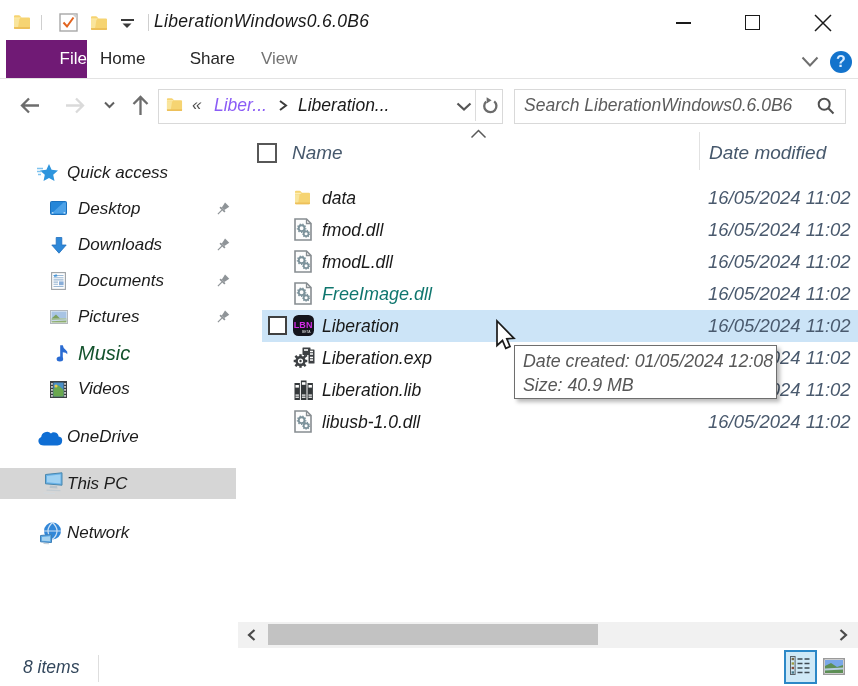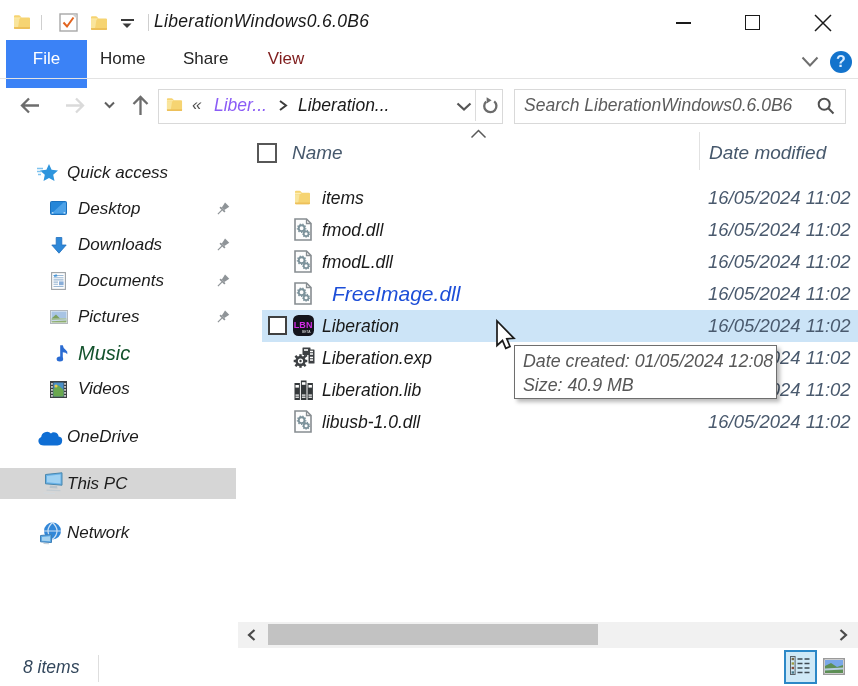--- a/index.html
+++ b/index.html
@@ -35,24 +35,24 @@
 </svg>
 <div class="abs" style="left:148px;top:14px;width:1px;height:17px;background:#cfcfcf"></div>
 <div class="abs txt" style="left:154px;top:0;height:44px;line-height:42px;font-size:17.5px;letter-spacing:0.3px;color:#191919">LiberationWindows0.6.0B6</div>
 
 <div class="abs" style="left:676px;top:22px;width:15px;height:2px;background:#1a1a1a"></div>
 <div class="abs" style="left:745px;top:15px;width:13px;height:13px;border:1.4px solid #1a1a1a"></div>
 <svg class="abs" style="left:814px;top:14px" width="18" height="18" viewBox="0 0 18 18">
   <path d="M1 1 L17 17 M17 1 L1 17" stroke="#1a1a1a" stroke-width="1.5"></path>
 </svg>
 
-<div class="abs" style="left:6px;top:40px;width:81px;height:48px;background:#3b82f6;color:#fff;font-size:17px;text-align:center;line-height:38px">File</div>
+<div class="abs" style="left:6px;top:40px;width:81px;height:38px;background:#701a75;color:#fff;font-size:17px;text-align:right;line-height:38px">File</div>
 <div class="abs" style="left:100px;top:40px;width:52px;height:38px;font-size:17px;color:#262626;text-align:left;line-height:38px">Home</div>
-<div class="abs" style="left:183px;top:40px;width:52px;height:38px;font-size:17px;color:#262626;text-align:left;line-height:38px">Share</div>
-<div class="abs" style="left:261px;top:40px;width:50px;height:38px;font-size:17px;color:#7f1d1d;text-align:center;line-height:38px">View</div>
+<div class="abs" style="left:183px;top:40px;width:52px;height:38px;font-size:17px;color:#262626;text-align:right;line-height:38px">Share</div>
+<div class="abs" style="left:261px;top:40px;width:50px;height:38px;font-size:17px;color:#737373;line-height:38px">View</div>
 <svg class="abs" style="left:801px;top:56px" width="18" height="12" viewBox="0 0 18 12">
   <path d="M1.5 1.5 L9 9.5 L16.5 1.5" fill="none" stroke="#6f6f6f" stroke-width="2"></path>
 </svg>
 <div class="abs" style="left:830px;top:51px;width:22px;height:22px;border-radius:50%;background:#1373cc;color:#d9ecff;font-size:16px;font-weight:bold;text-align:center;line-height:22px">?</div>
 <div class="abs" style="left:0;top:78px;width:858px;height:1px;background:#e3e3e3"></div>
 
 <svg class="abs" style="left:19px;top:96px" width="21" height="19" viewBox="0 0 21 19">
   <path d="M20 9.5 L3 9.5 M10 2.5 L3 9.5 L10 16.5" fill="none" stroke="#6d6d6d" stroke-width="2.3"></path>
 </svg>
 <svg class="abs" style="left:65px;top:96px" width="21" height="19" viewBox="0 0 21 19">
@@ -307,24 +307,24 @@
   <path d="M1 1 L12.5 1 L17 5.5 L17 22 L1 22 Z" fill="#fdfdfd" stroke="#878d91" stroke-width="1.6"></path>
   <path d="M12.5 1 L12.5 5.5 L17 5.5" fill="none" stroke="#878d91" stroke-width="1.3"></path>
   <g stroke="#7c929b" fill="none">
     <circle cx="7.6" cy="10.2" r="2.9" stroke-width="1.9"></circle>
     <circle cx="7.6" cy="10.2" r="4.1" stroke-width="1.5" stroke-dasharray="1.25 1.55"></circle>
     <circle cx="12.1" cy="15.7" r="2.4" stroke-width="1.7"></circle>
     <circle cx="12.1" cy="15.7" r="3.4" stroke-width="1.3" stroke-dasharray="1.05 1.3"></circle>
   </g>
 </svg>
 
-<div class="abs txt" style="left:322px;top:185px;height:26px;line-height:26px;font-size:17.5px;color:#191919">items</div>
+<div class="abs txt" style="left:322px;top:185px;height:26px;line-height:26px;font-size:17.5px;color:#191919">data</div>
 <div class="abs txt" style="left:322px;top:217px;height:26px;line-height:26px;font-size:17.5px;color:#191919">fmod.dll</div>
 <div class="abs txt" style="left:322px;top:249px;height:26px;line-height:26px;font-size:17.5px;color:#191919">fmodL.dll</div>
-<div class="abs txt" style="left:332px;top:281px;height:26px;line-height:26px;font-size:21px;color:#1d4ed8">FreeImage.dll</div>
+<div class="abs txt" style="left:322px;top:281px;height:26px;line-height:26px;font-size:18px;color:#0f766e">FreeImage.dll</div>
 <div class="abs txt" style="left:322px;top:313px;height:26px;line-height:26px;font-size:17.5px;color:#191919">Liberation</div>
 <div class="abs txt" style="left:322px;top:345px;height:26px;line-height:26px;font-size:17.5px;color:#191919">Liberation.exp</div>
 <div class="abs txt" style="left:322px;top:377px;height:26px;line-height:26px;font-size:17.5px;color:#191919">Liberation.lib</div>
 <div class="abs txt" style="left:322px;top:409px;height:26px;line-height:26px;font-size:17.5px;color:#191919">libusb-1.0.dll</div>
 
 <div class="abs txt" style="left:708px;top:184.5px;height:25px;line-height:25px;font-size:18.5px;color:#4a5a6e">16/05/2024 11:02</div>
 <div class="abs txt" style="left:708px;top:216.5px;height:25px;line-height:25px;font-size:18.5px;color:#4a5a6e">16/05/2024 11:02</div>
 <div class="abs txt" style="left:708px;top:248.5px;height:25px;line-height:25px;font-size:18.5px;color:#4a5a6e">16/05/2024 11:02</div>
 <div class="abs txt" style="left:708px;top:280.5px;height:25px;line-height:25px;font-size:18.5px;color:#4a5a6e">16/05/2024 11:02</div>
 <div class="abs txt" style="left:708px;top:312.5px;height:25px;line-height:25px;font-size:18.5px;color:#4a5a6e">16/05/2024 11:02</div>

